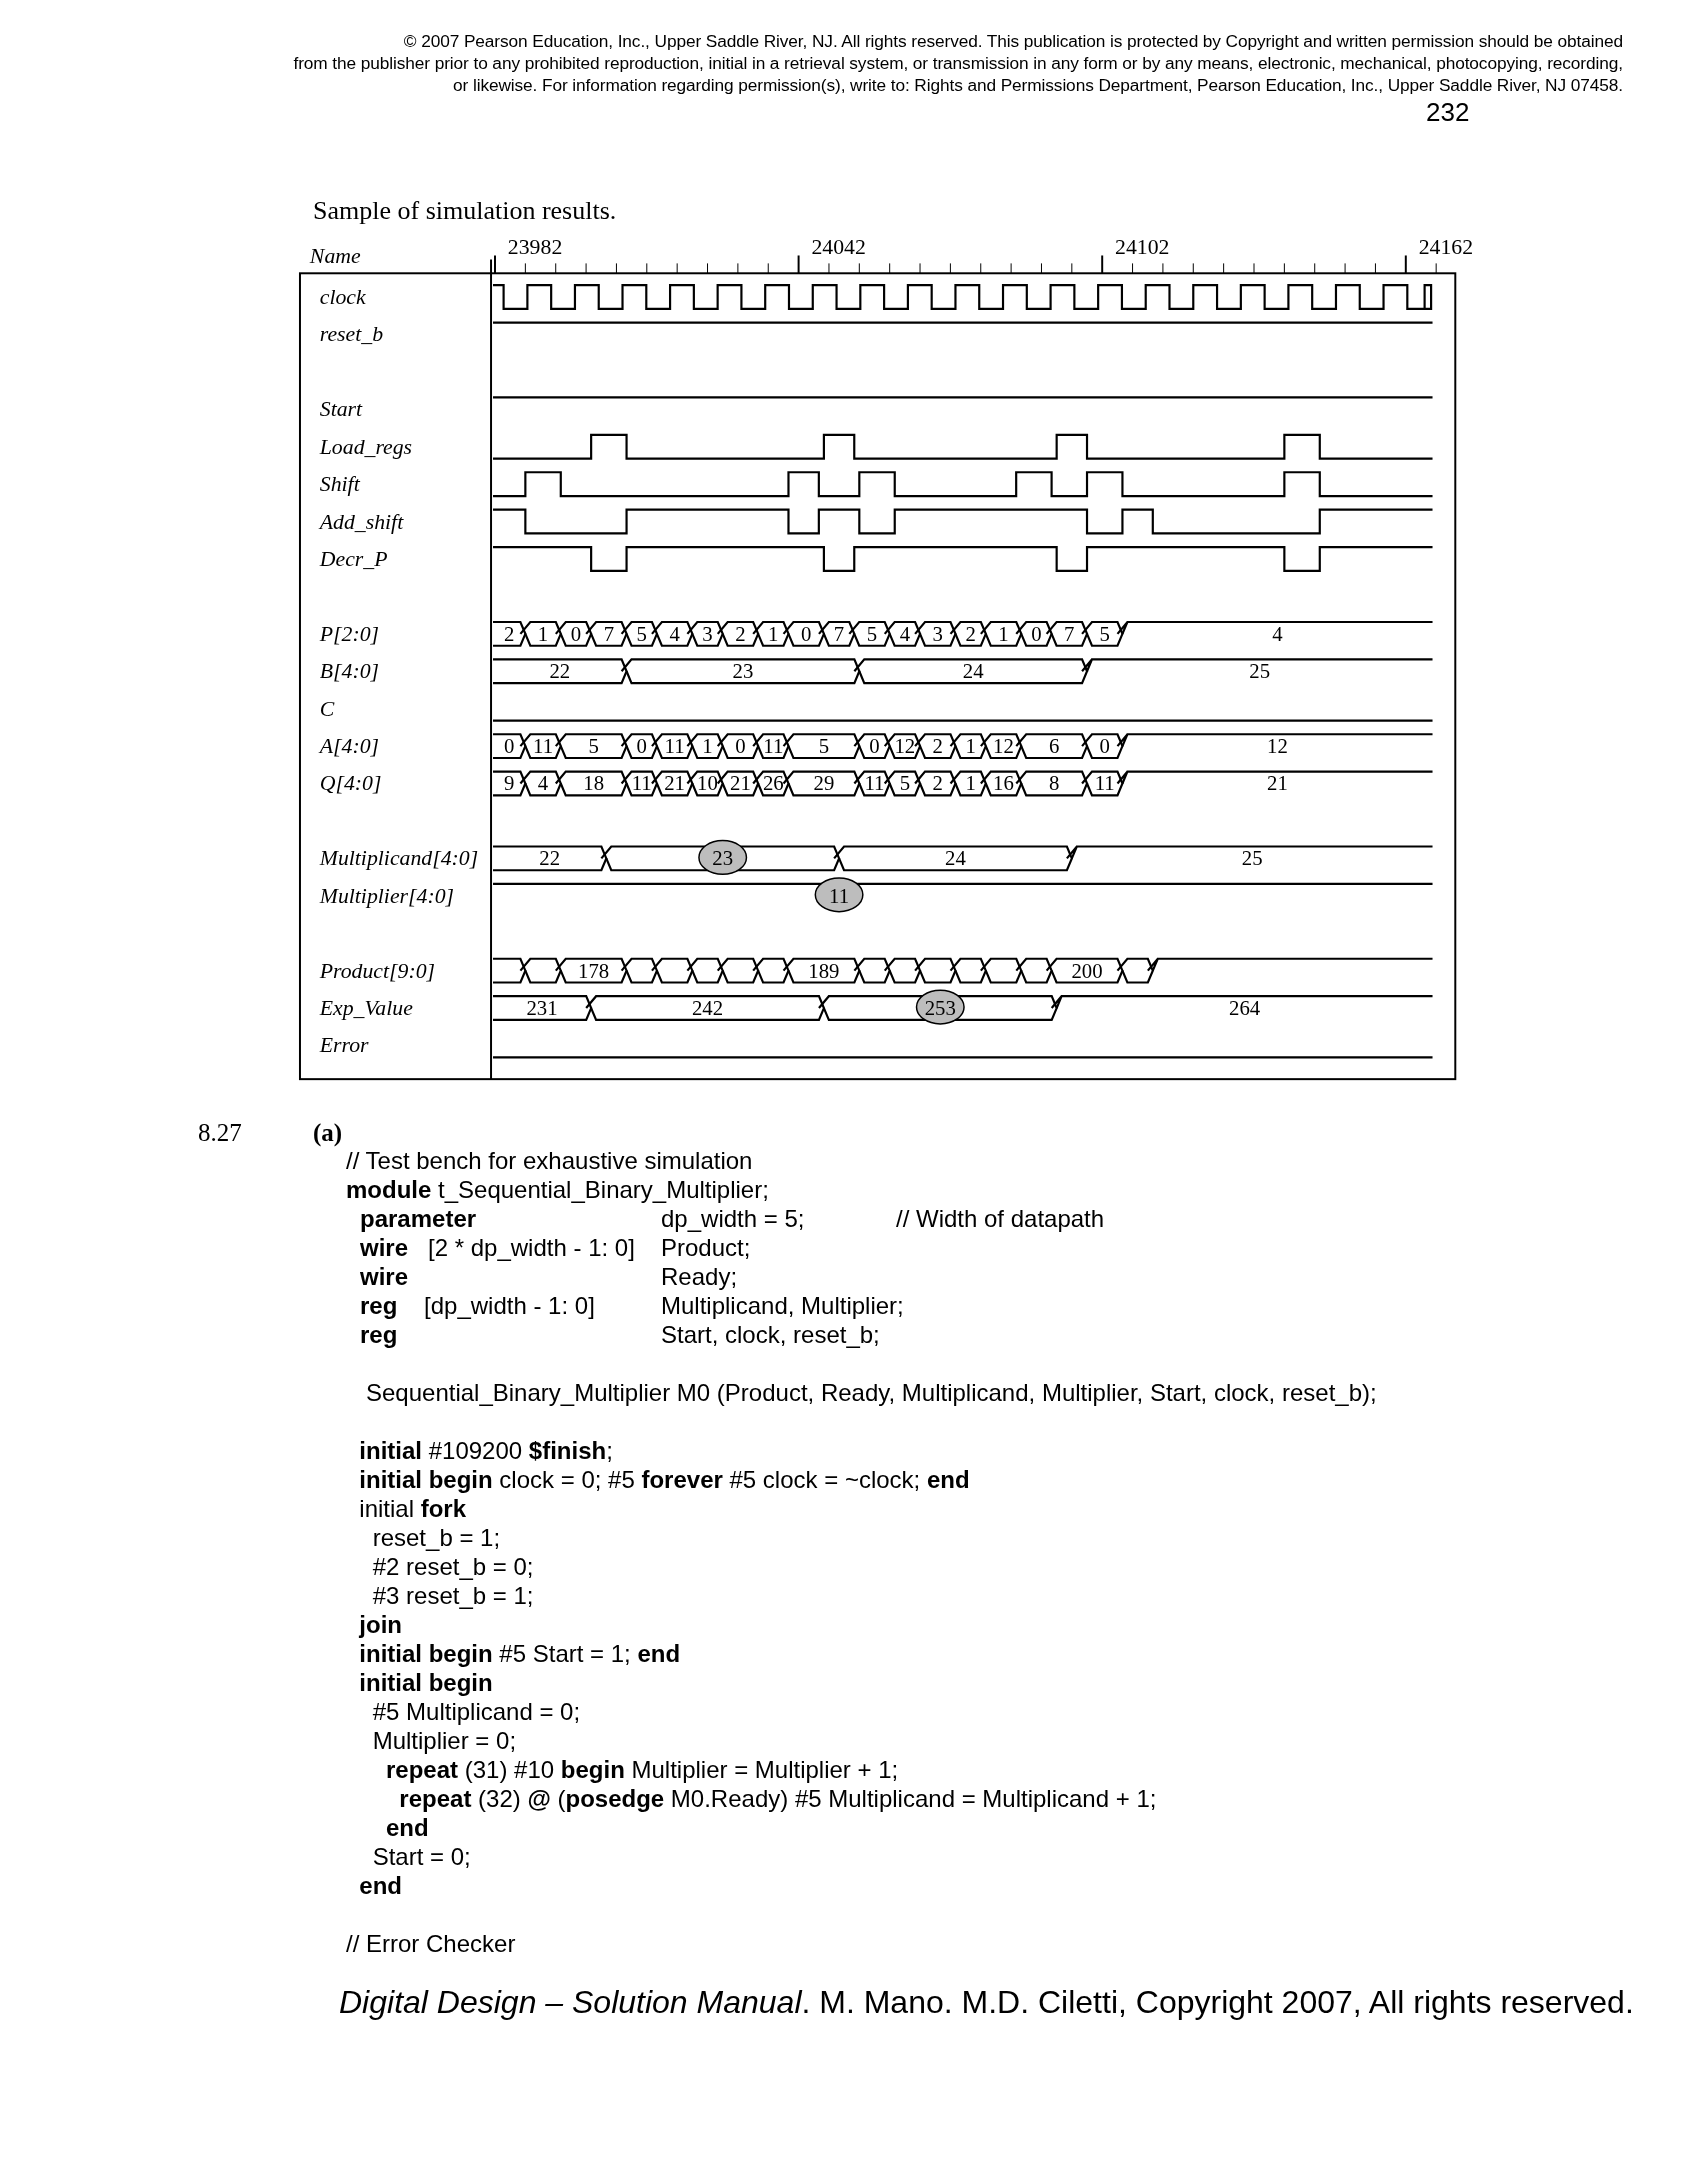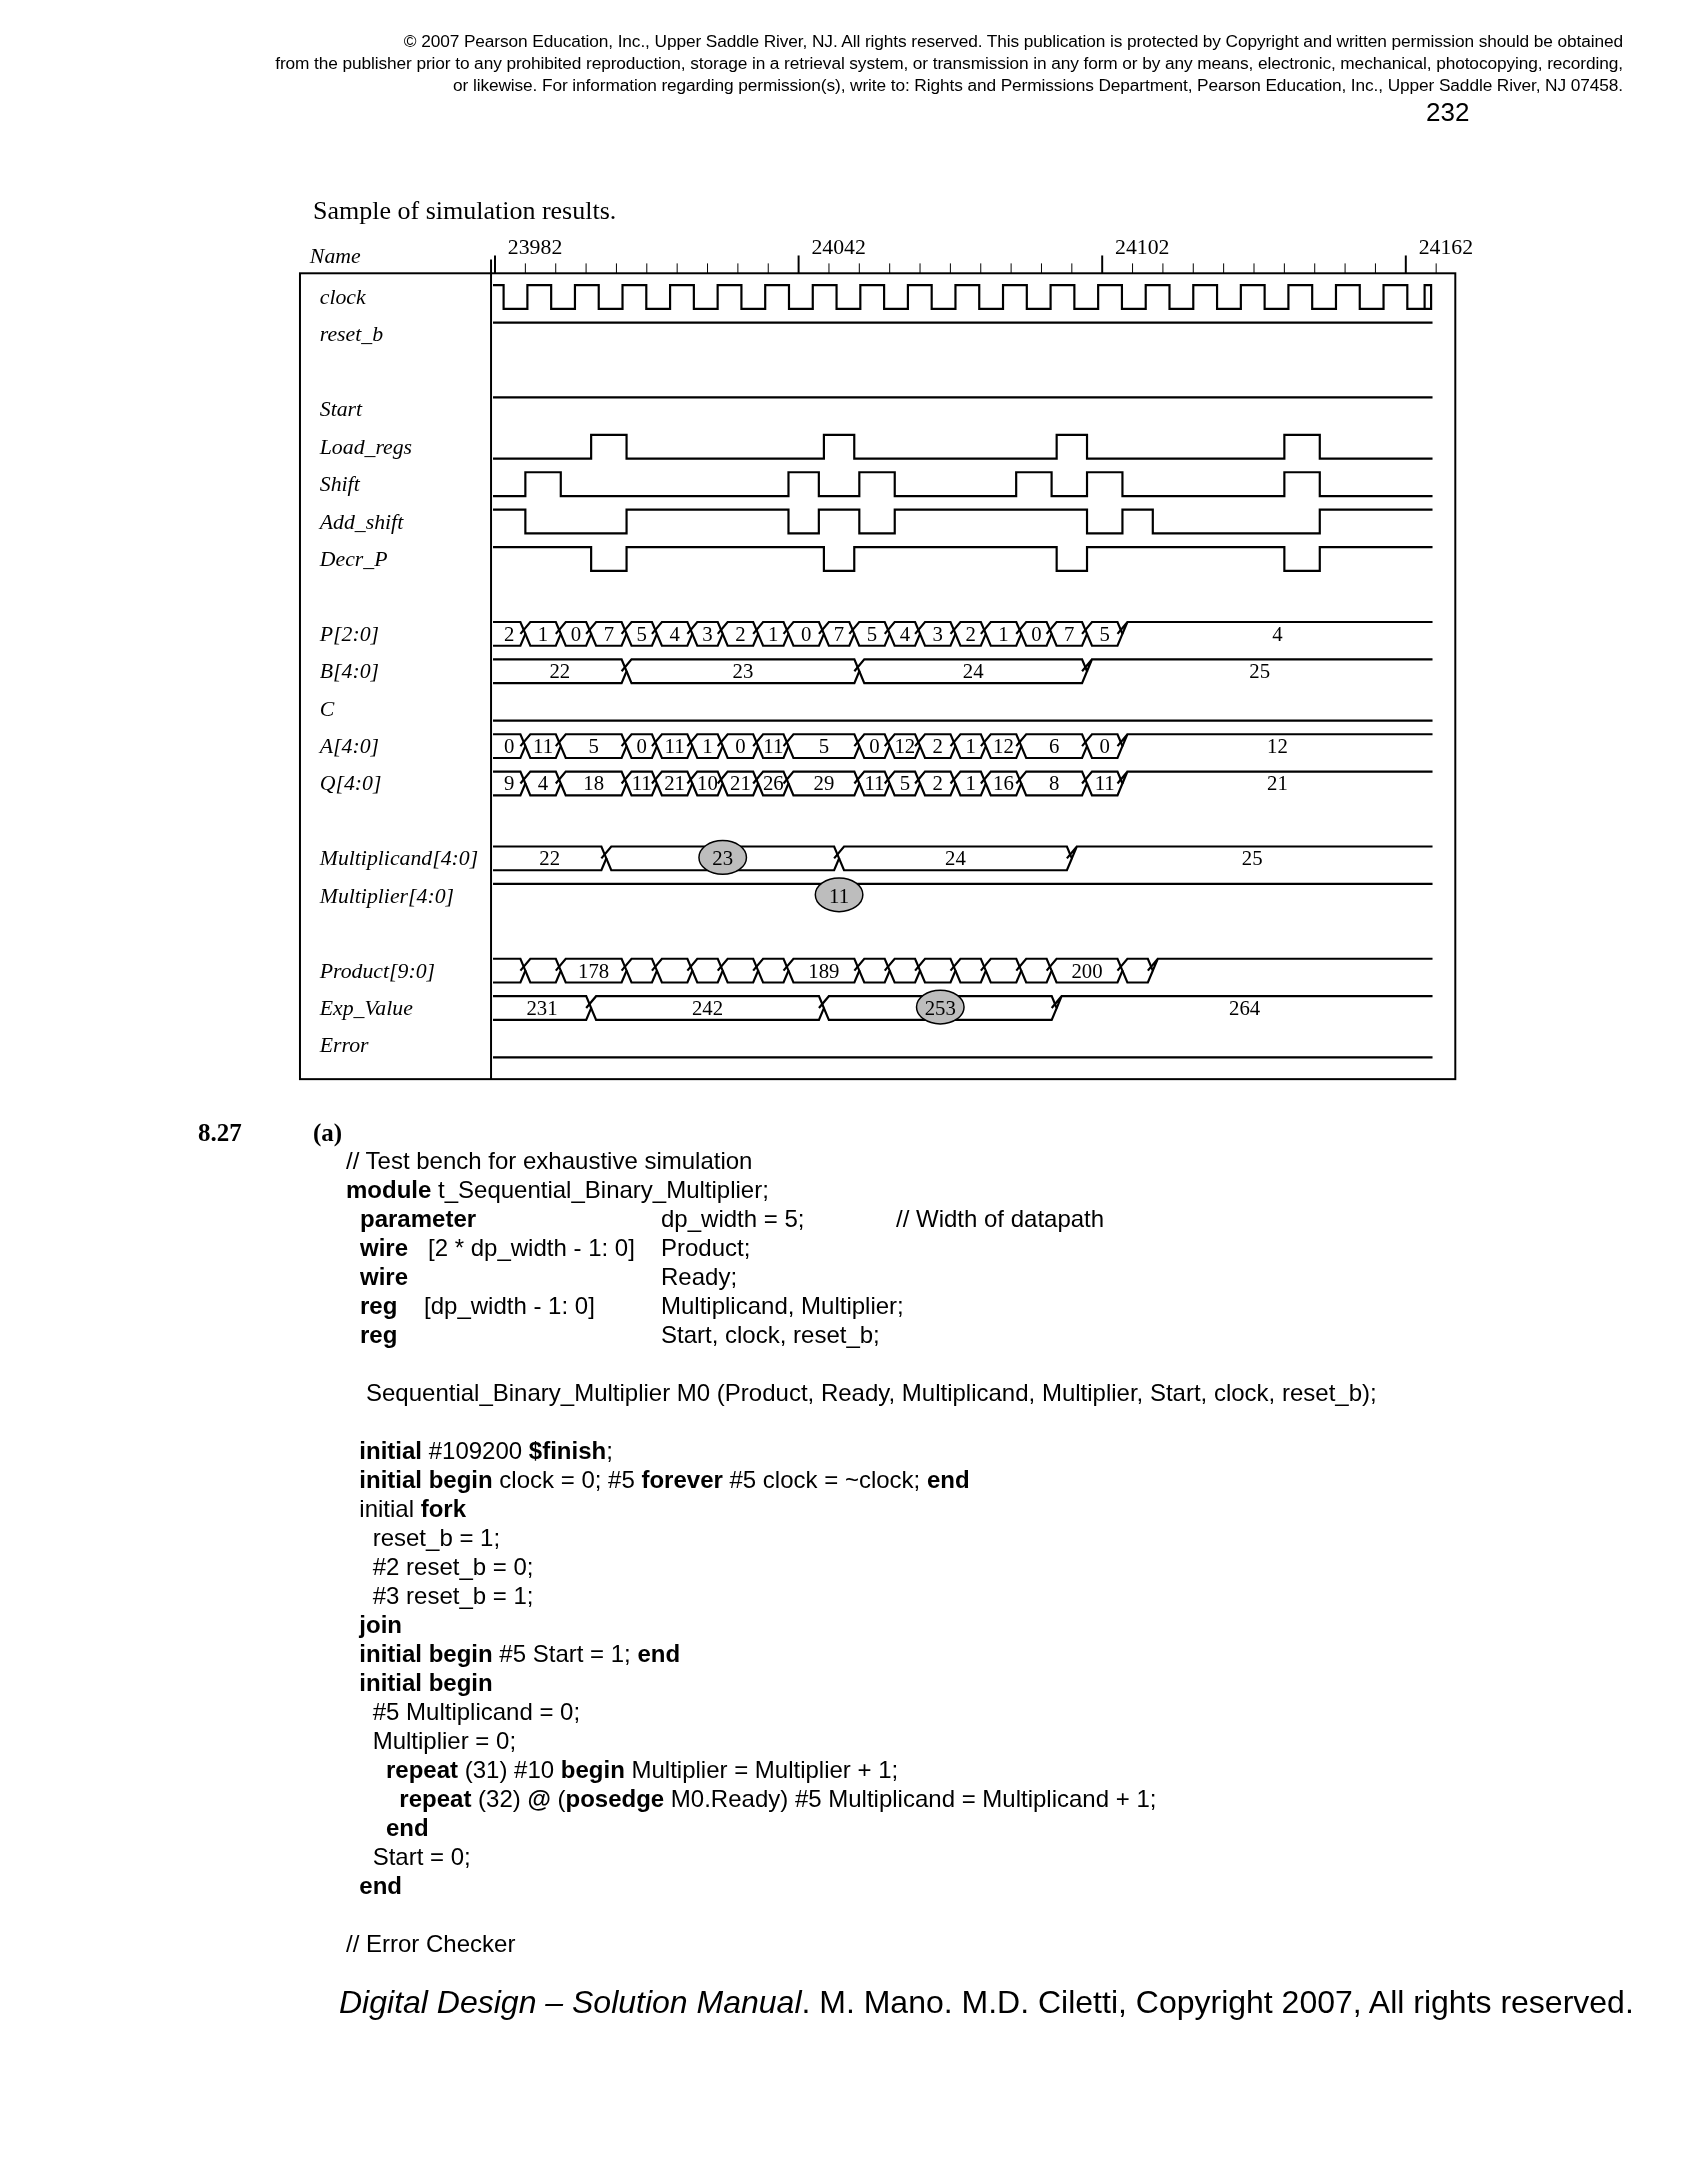--- a/index.html
+++ b/index.html
@@ -1,33 +1,33 @@
 <!DOCTYPE html>
 <html><head>
 <meta charset="utf-8">
 <style>
   html, body { margin:0; padding:0; background:#fff; }
   body { width:1683px; height:2178px; position:relative; overflow:hidden; color:#000; }
   .copyright { position:absolute; left:79px; top:30px; width:1544px; font-family:"Liberation Sans", sans-serif; font-size:17.3px; line-height:22px; letter-spacing:-0.1px;text-align:right; }
   .pagenum { position:absolute; left:1426px; top:97px; font-family:"Liberation Sans", sans-serif; font-size:26px; }
   .fig-caption { position:absolute; left:313px; top:196px; font-family:Liberation Serif, serif; font-size:26px; }
   #wave { position:absolute; left:0; top:0; }
-  .prob-num { position:absolute; left:198px; top:1119px; font-family:"Liberation Serif", serif; font-weight:bold; font-size:25px; }
+  .prob-num { position:absolute; left:198px; top:1119px; font-family:"Liberation Serif", serif; font-weight:normal; font-size:25px; }
   .prob-part { position:absolute; left:313px; top:1119px; font-family:"Liberation Serif", serif; font-weight:bold; font-size:25px; }
   .code { position:absolute; left:313px; top:1146px; font-family:"Liberation Sans", sans-serif; font-size:24px; line-height:29px; white-space:pre;margin-left:33px; }
   .code .ln { height:29px; }
   .code b { font-weight:bold; }
   .footer { position:absolute; left:339px; top:1984px; font-family:"Liberation Sans", sans-serif; font-size:32px; }
 </style>
 </head>
 <body>
 
 <div class="copyright">
   <div>© 2007 Pearson Education, Inc., Upper Saddle River, NJ.  All rights reserved. This publication is protected by Copyright and written permission should be obtained</div>
-  <div>from the publisher prior to any prohibited reproduction, storage in a retrieval system,  or transmission in any form or by any means, electronic, mechanical, photocopying, recording,</div>
+  <div>from the publisher prior to any prohibited reproduction, initial in a retrieval system,  or transmission in any form or by any means, electronic, mechanical, photocopying, recording,</div>
   <div>or  likewise.  For information regarding permission(s), write to:  Rights and Permissions Department, Pearson Education, Inc., Upper Saddle River, NJ 07458.</div>
 </div>
 <div class="pagenum">232</div>
 
 <div class="fig-caption">Sample of simulation results.</div>
 
 <svg id="wave" width="1683" height="1099" viewBox="0 0 1700 1110">
     <rect x="303" y="276" width="1167" height="814" fill="none" stroke="#000" stroke-width="2"></rect>
     <line x1="496" y1="262" x2="496" y2="1090" stroke="#000" stroke-width="2"></line>
     <text x="313" y="266" font-family="Liberation Serif, serif" font-style="italic" font-size="22">Name</text>

